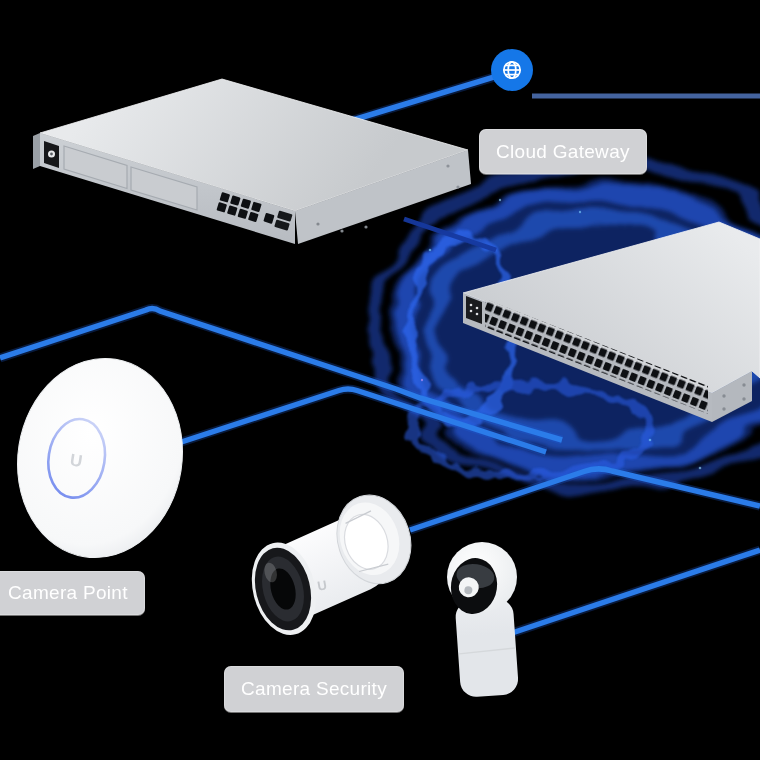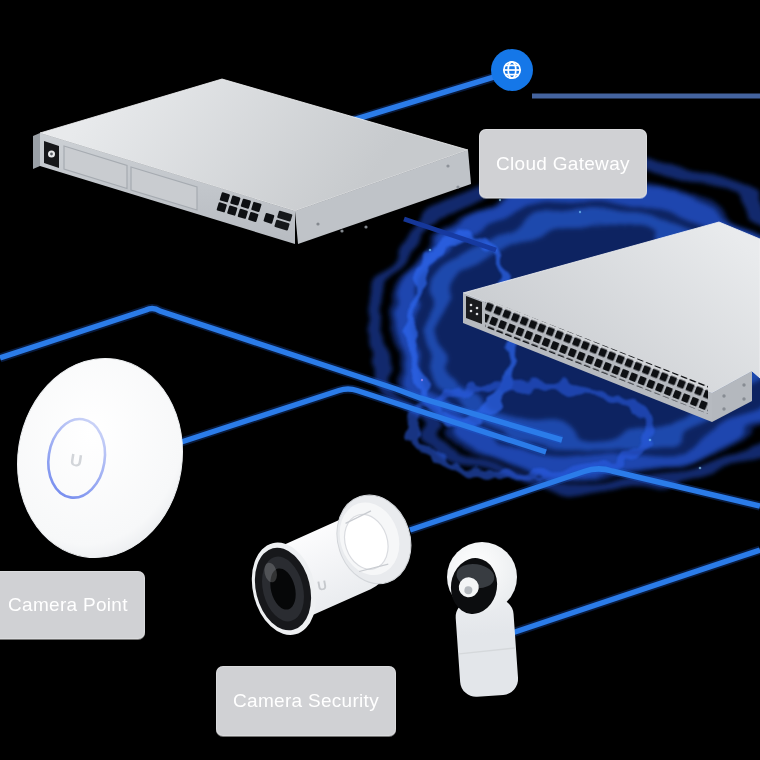--- a/index.html
+++ b/index.html
@@ -8,29 +8,29 @@
     overflow:hidden;font-family:"Liberation Sans", sans-serif;
   }
   .stage svg{position:absolute;left:0;top:0;}
   .label{
     position:absolute;
     background:#d0d1d4;
     color:#ffffff;
     font-size:19px;
     font-weight:500;
     letter-spacing:.3px;
-    padding:16px 17px;
+    padding:4px 17px;
     border-radius:7px;
     white-space:nowrap;
     box-shadow:0 1px 0 rgba(255,255,255,.45), inset 0 0 0 1px rgba(255,255,255,.22);
     display:flex;align-items:center;justify-content:center;
   }
   #label-cloud-gateway{left:479px;top:129px;height:37px;}
   #label-access-point{left:-9px;top:571px;height:36px;}
-  #label-camera-security{left:216px;top:666px;height:38px;}
+  #label-camera-security{left:224px;top:666px;height:38px;}
 </style>
 </head>
 <body>
 
 <div class="stage">
 <svg width="760" height="760" viewBox="0 0 760 760">
   <defs>
     <linearGradient id="tfGrad" x1="120" y1="70" x2="330" y2="230" gradientUnits="userSpaceOnUse">
       <stop offset="0" stop-color="#e8eaec"></stop>
           <stop offset="1" stop-color="#c7cacd"></stop>

